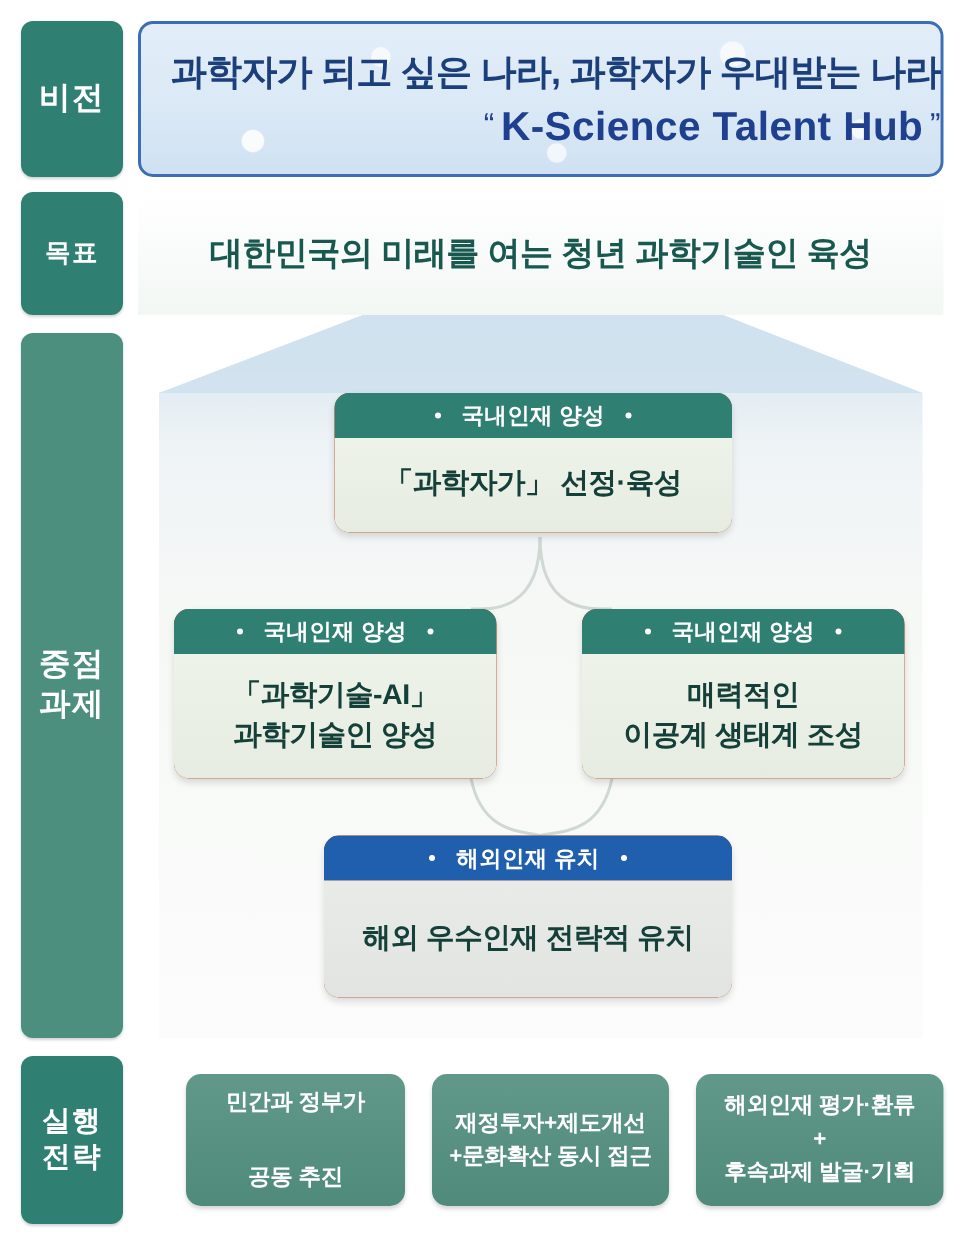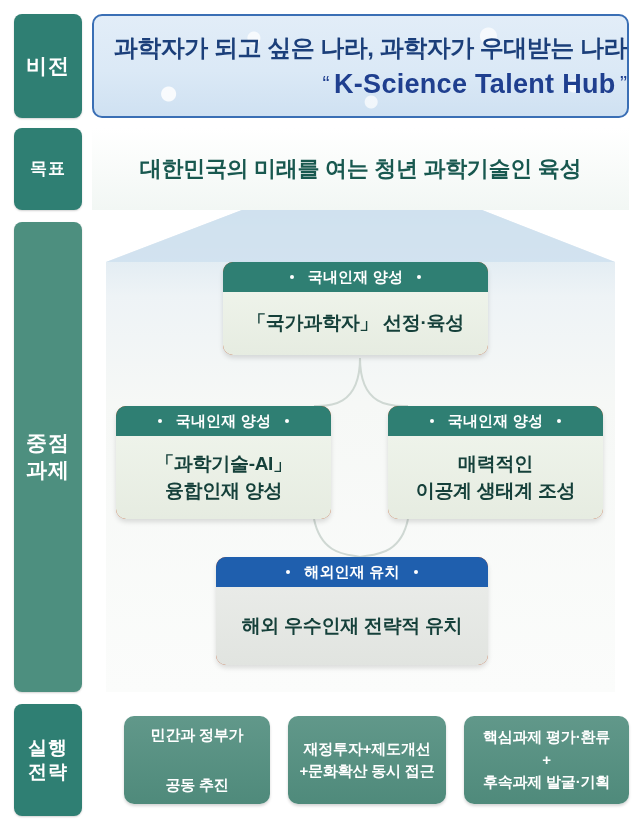--- a/index.html
+++ b/index.html
@@ -202,33 +202,33 @@
     </svg>
   </div>
 
   <div class="card" id="card-top">
     <div class="card-head head-green">
       <span class="dot"></span>
       <span>국내인재 양성</span>
       <span class="dot"></span>
     </div>
     <div class="card-body body-green" style="height:63px">
-      <div>「국가과학자」 선정·육성</div>
+      <div>「과학자가」 선정·육성</div>
     </div>
   </div>
 
   <div class="card" id="card-left">
     <div class="card-head head-green">
       <span class="dot"></span>
       <span>국내인재 양성</span>
       <span class="dot"></span>
     </div>
     <div class="card-body body-green" style="height:83px">
       <div>「과학기술-AI」</div>
-      <div>융합인재 양성</div>
+      <div>과학기술인 양성</div>
     </div>
   </div>
 
   <div class="card" id="card-right">
     <div class="card-head head-green">
       <span class="dot"></span>
       <span>국내인재 양성</span>
       <span class="dot"></span>
     </div>
     <div class="card-body body-green" style="height:83px">
@@ -250,18 +250,18 @@
 
   <div class="strategy" id="strategy-0">
     <div>민간과 정부가</div>
     <div>공동 추진</div>
   </div>
   <div class="strategy" id="strategy-1">
     <div>재정투자+제도개선</div>
     <div>+문화확산 동시 접근</div>
   </div>
   <div class="strategy" id="strategy-2">
-    <div>핵심과제 평가·환류</div>
+    <div>해외인재 평가·환류</div>
     <div>+</div>
     <div>후속과제 발굴·기획</div>
   </div>
 
 </div>
 
 </body></html>

